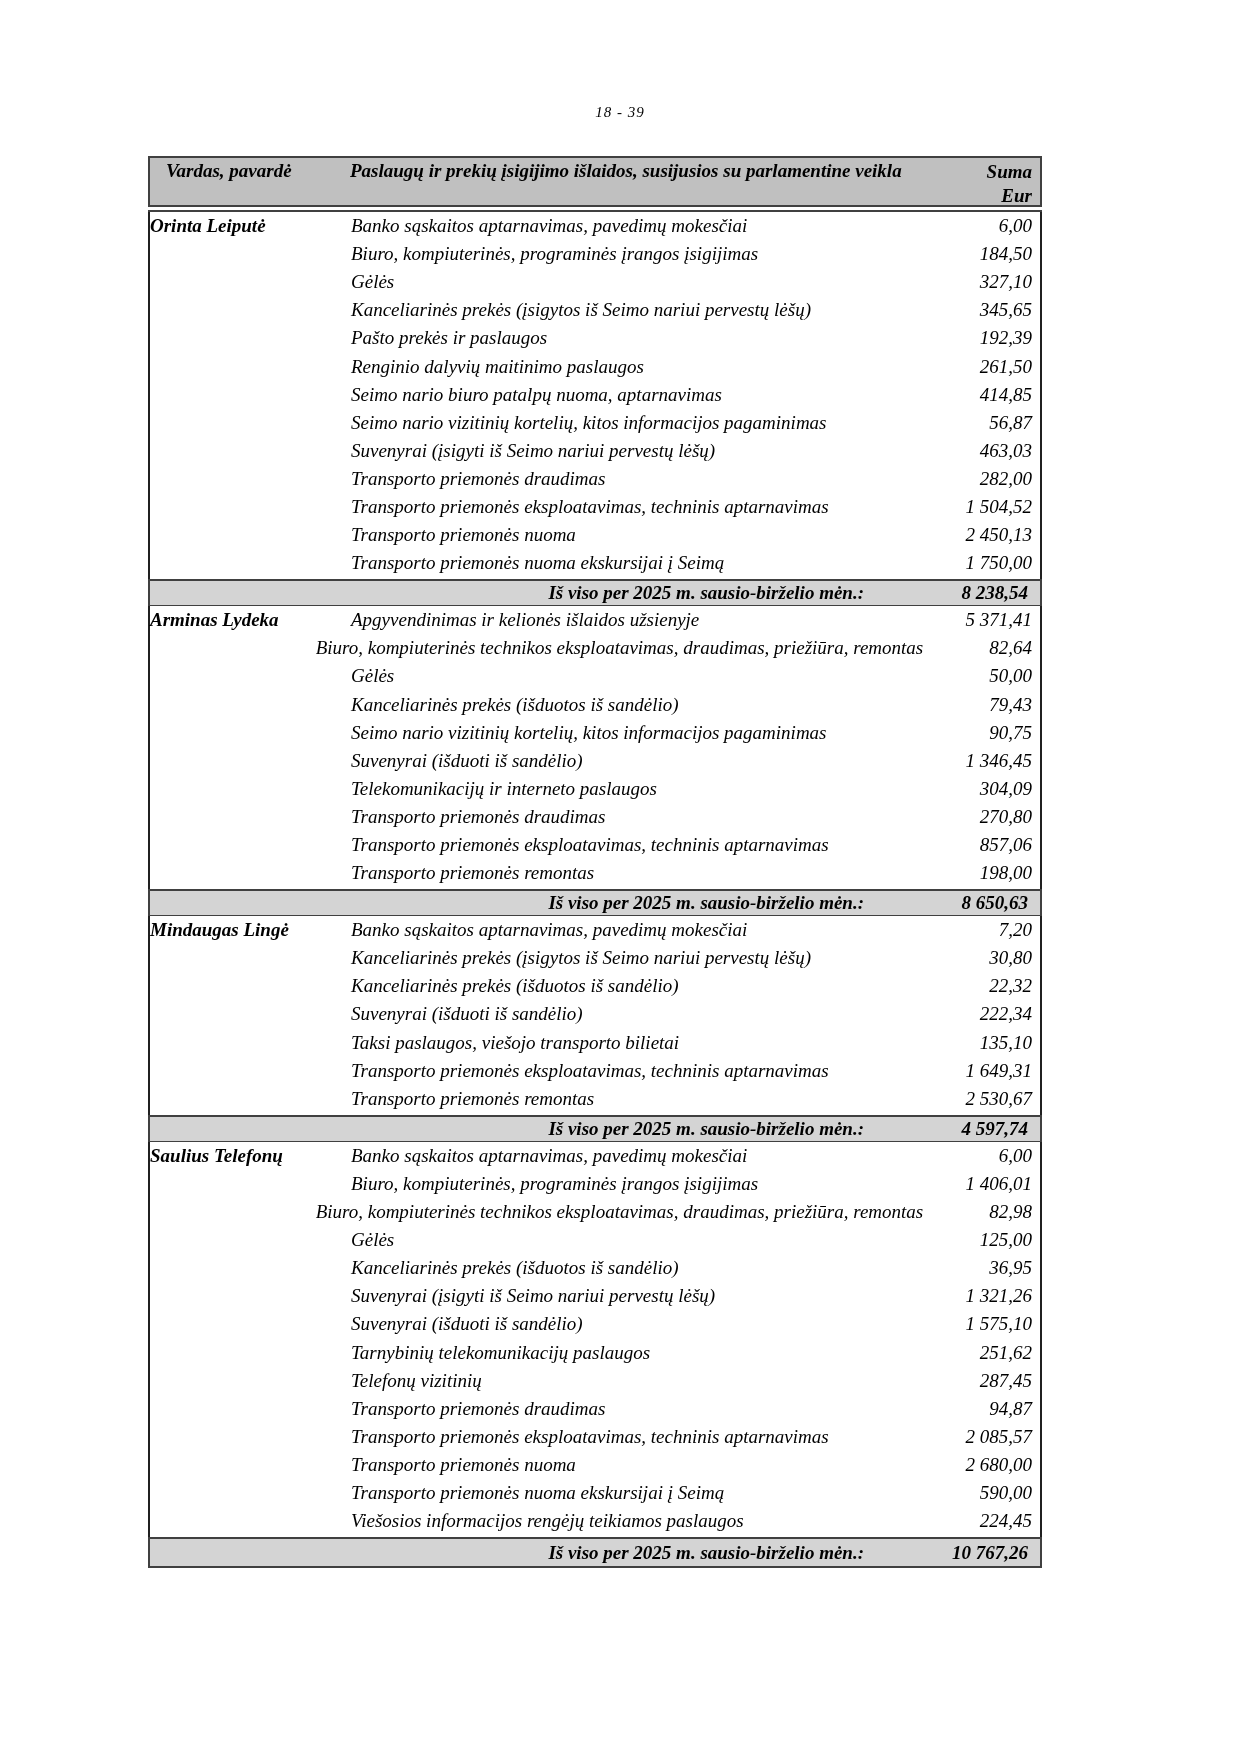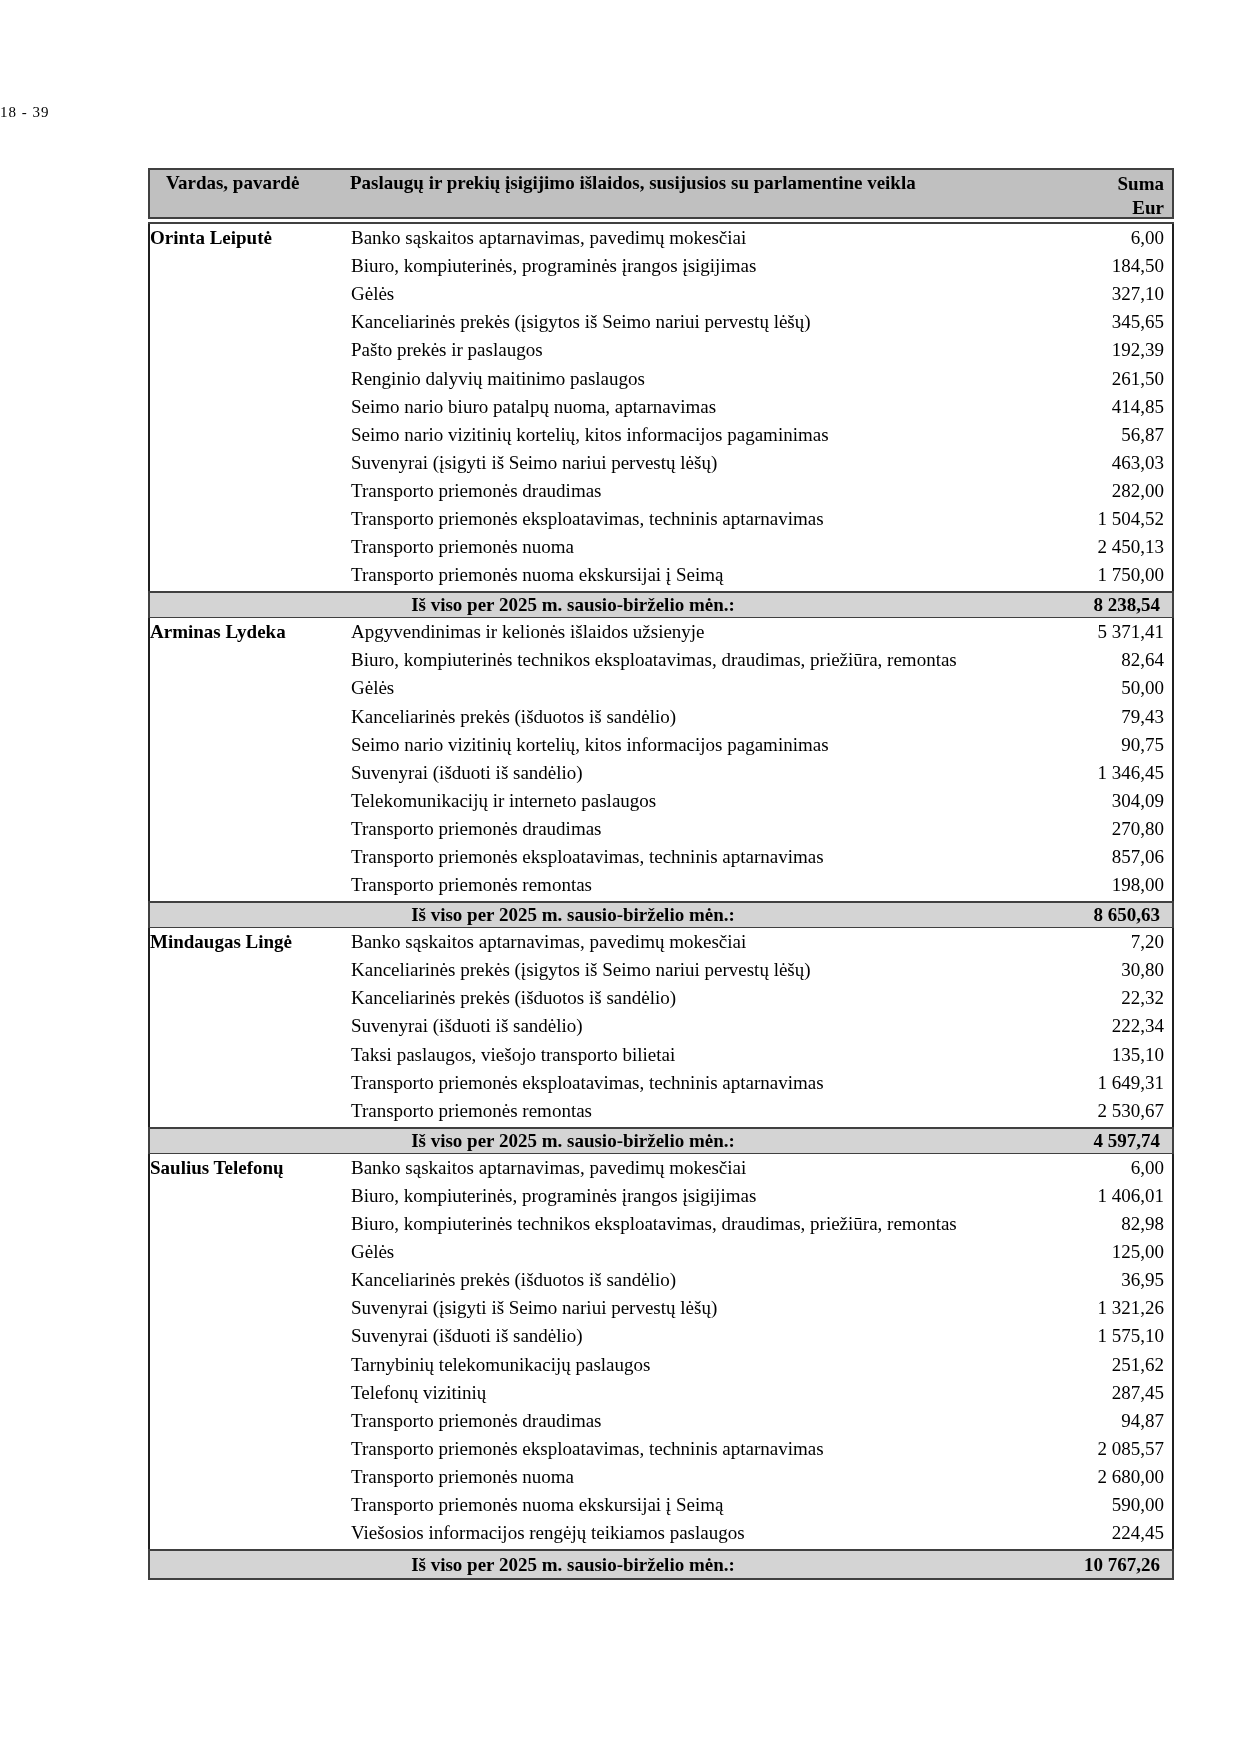--- a/index.html
+++ b/index.html
@@ -1,36 +1,36 @@
 <!DOCTYPE html>
 <html><head>
 <meta charset="utf-8">
 <style>
   html, body { margin: 0; padding: 0; background: #ffffff; }
   body { width: 1240px; height: 1755px; position: relative; overflow: hidden;
          font-family: "Liberation Serif", "DejaVu Serif", serif; color: #000; }
-  .page-number { position: absolute; top: 104px; left: 0; width: 1240px; text-align: left;
-                 font-size: 15px; letter-spacing: 1px; }
-  .report { position: absolute; left: 148px; top: 168px; width: 1026px; }
+  .page-number { position: absolute; top: 104px; left: 0; width: 1240px; text-align: center;
+                 font-size: 15px; letter-spacing: 1px; font-style: italic; }
+  .report { position: absolute; left: 148px; top: 156px; width: 894px; font-style: italic; }
   .hdr { background: #c0c0c0; border: 2px solid #404040; height: 47px; position: relative;
          font-weight: bold; font-size: 19px; }
   .hdr .c-name { position: absolute; left: 16px; top: 2px; }
   .hdr .c-desc { position: absolute; left: 200px; top: 2px; }
   .hdr .c-amt { position: absolute; right: 8px; top: 2px; text-align: right; line-height: 24px; }
   .hdr-gap { height: 3px; border-left: 0; }
   .hdr-rule { border-top: 2px solid #404040; }
   .section { border-left: 2px solid #202020; border-right: 2px solid #202020; }
   .row { display: flex; height: 28.1px; align-items: center; font-size: 19px; }
   .row .name { width: 201px; font-weight: bold; box-sizing: border-box; white-space: nowrap; }
   .row .desc { flex: 1; white-space: nowrap; }
   .row .amt { width: 140px; text-align: right; padding-right: 8px; box-sizing: border-box; white-space: nowrap; }
   .sub-gap { height: 2px; border-left: 2px solid #202020; border-right: 2px solid #202020; }
   .subtotal { background: #d4d4d4; border: 2px solid #404040; border-bottom: 1px solid #404040;
               height: 24px; display: flex; align-items: center; font-weight: bold; font-size: 19px; }
-  .subtotal .label { flex: 1; text-align: center; padding-right: 36px; white-space: nowrap; }
+  .subtotal .label { flex: 1; text-align: right; padding-right: 36px; white-space: nowrap; }
   .subtotal .amt { width: 140px; text-align: right; padding-right: 12px; box-sizing: border-box; white-space: nowrap; }
   .final .subtotal { border-bottom: 2px solid #404040; height: 27px; }
 </style>
 </head>
 <body>
 
 <div class="page-number">18 - 39</div>
 
 <div class="report">
   <div class="hdr">

